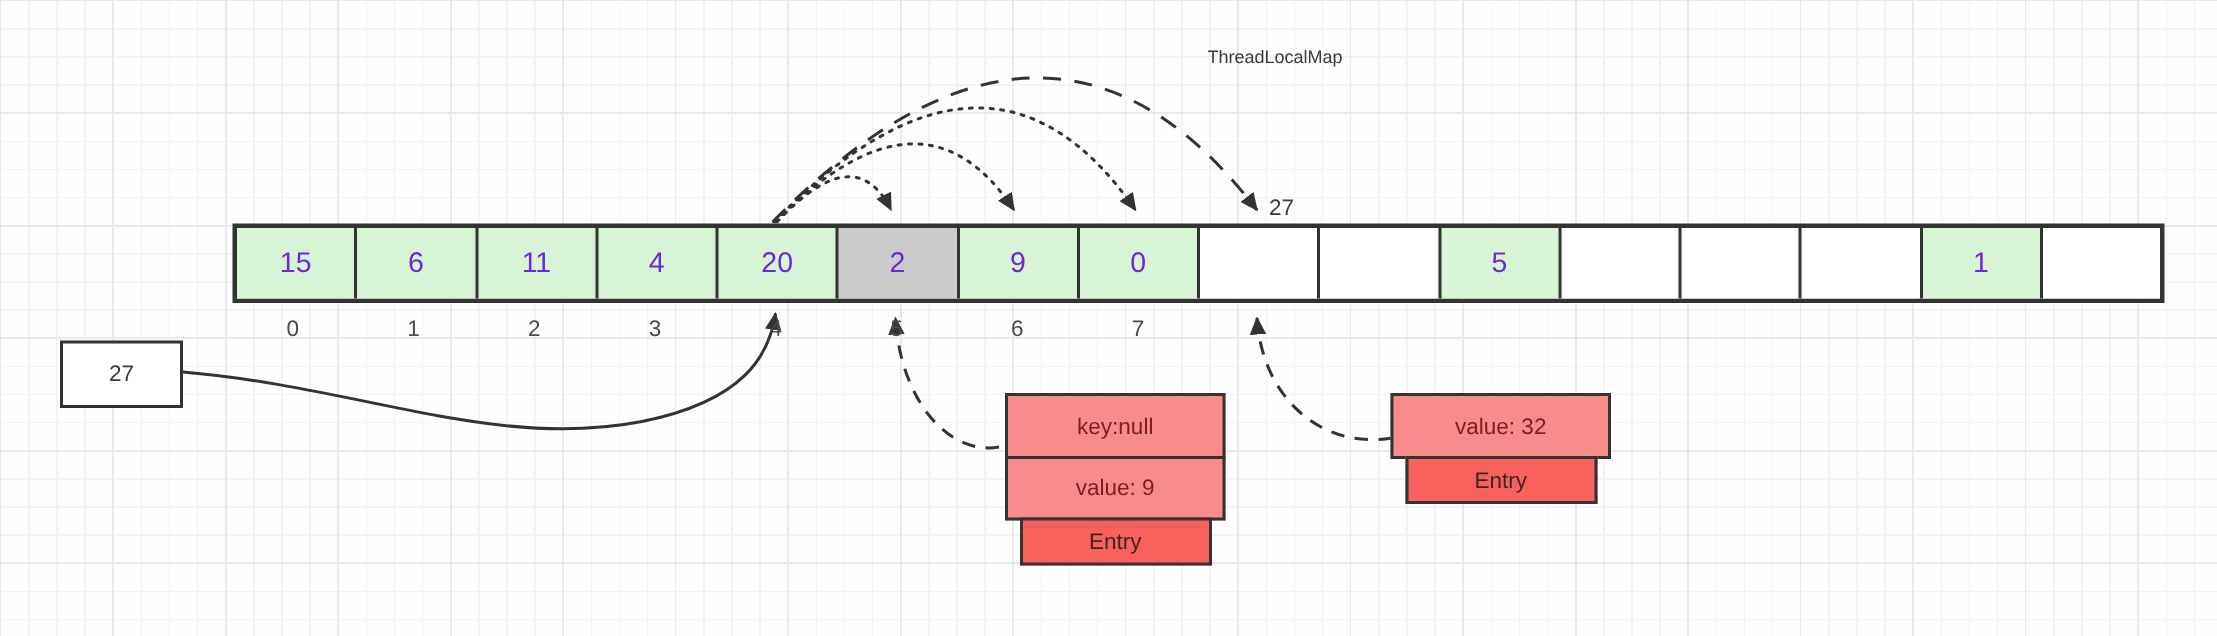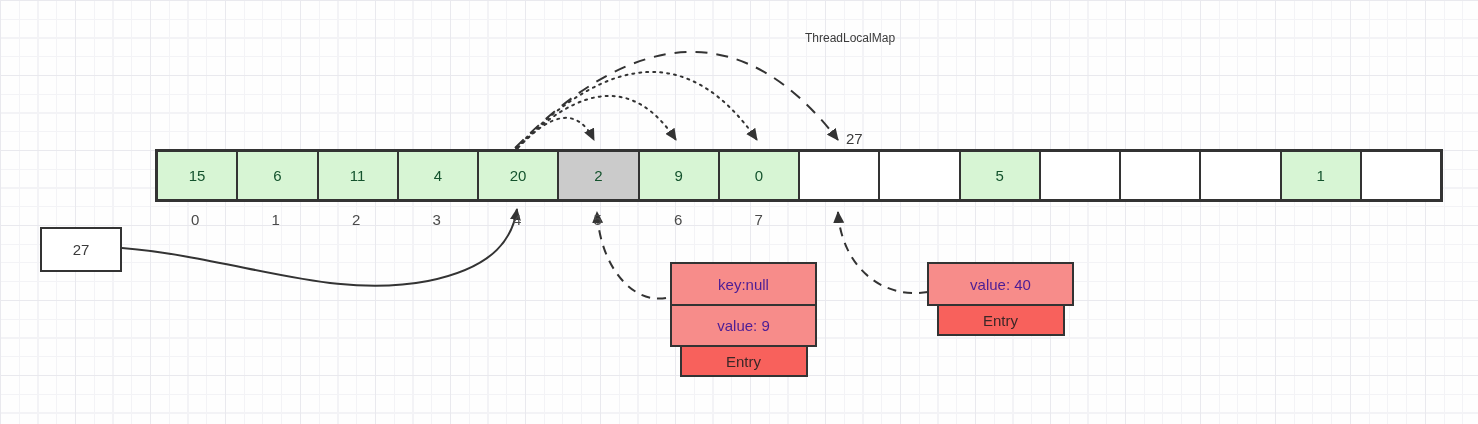--- a/index.html
+++ b/index.html
@@ -19,39 +19,39 @@
   .overlay .longdash{stroke-dasharray:12 9;}
   .overlay .condash{stroke-dasharray:9 7;}
   .overlay marker path{fill:var(--stroke,#333);stroke:none;}
 
   .title{position:absolute;left:805px;top:31px;font-size:12px;color:#3b3b3b;}
   .probe-label{position:absolute;left:846px;top:130px;font-size:15px;color:#3b3b3b;}
 
   .array{position:absolute;left:155px;top:149px;width:1288px;height:53px;
     border:3px solid var(--stroke,#333);box-sizing:border-box;background:#fff;display:flex;}
   .cell{flex:1;display:flex;align-items:center;justify-content:center;
-    font-size:15px;color:#14532d;border-left:2px solid var(--stroke,#333);box-sizing:border-box;}
+    font-size:19px;color:#6d28d9;border-left:2px solid var(--stroke,#333);box-sizing:border-box;}
   .cell:first-child{border-left:none;}
   .cell.green{background:var(--cell-filled,#d7f5d4);}
   .cell.gray{background:var(--cell-stale,#cbcbcb);}
   .cell.empty{background:var(--cell-empty,#fff);}
 
   .index-row{position:absolute;left:155px;top:211px;width:1288px;height:20px;display:flex;}
   .index-label{width:80.5px;text-align:center;font-size:15px;color:#4a4a4a;}
 
   .value-box{position:absolute;left:40px;top:227px;width:82px;height:45px;
     border:2px solid var(--stroke,#333);box-sizing:border-box;background:#fff;
     display:flex;align-items:center;justify-content:center;font-size:15px;color:#3b3b3b;}
 
   .entry{position:absolute;width:147px;}
   .entry-1{left:670px;top:262px;}
   .entry-2{left:927px;top:262px;}
   .entry-row{height:44px;border:2px solid var(--stroke,#333);box-sizing:border-box;
     background:var(--entry-body,#f78c8a);display:flex;align-items:center;justify-content:center;
-    font-size:15px;color:#4c1d95;}
+    font-size:15px;color:#7f1d1d;}
   .entry-row + .entry-row{margin-top:-2px;height:43px;}
   .entry-footer{width:calc(100% - 19px);height:32px;margin:-2px auto 0;
     border:2px solid var(--stroke,#333);box-sizing:border-box;
     background:var(--entry-footer,#f8615c);display:flex;align-items:center;justify-content:center;
     font-size:15px;color:#3c2727;}
 </style>
 </head>
 <body>
 
 <div class="canvas">
@@ -109,17 +109,17 @@
     <span>27</span>
   </div>
 
   <div class="entry entry-1">
     <div class="entry-row">key:null</div>
     <div class="entry-row">value: 9</div>
     <div class="entry-footer">Entry</div>
   </div>
 
   <div class="entry entry-2">
-    <div class="entry-row">value: 40</div>
+    <div class="entry-row">value: 32</div>
     <div class="entry-footer">Entry</div>
   </div>
 
 </div>
 
 </body></html>

